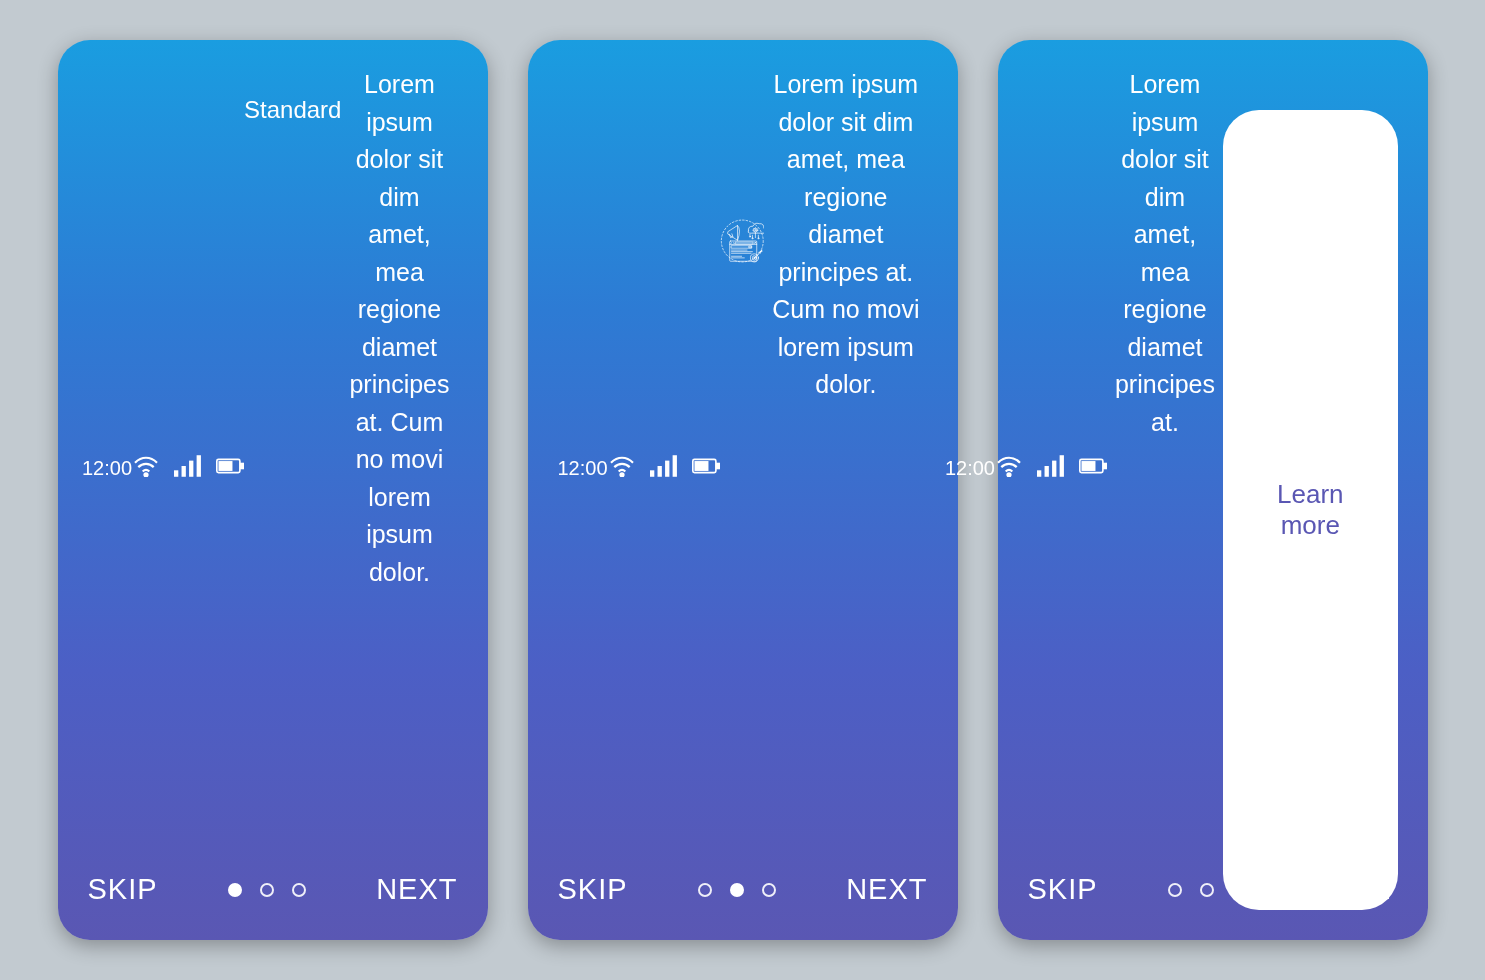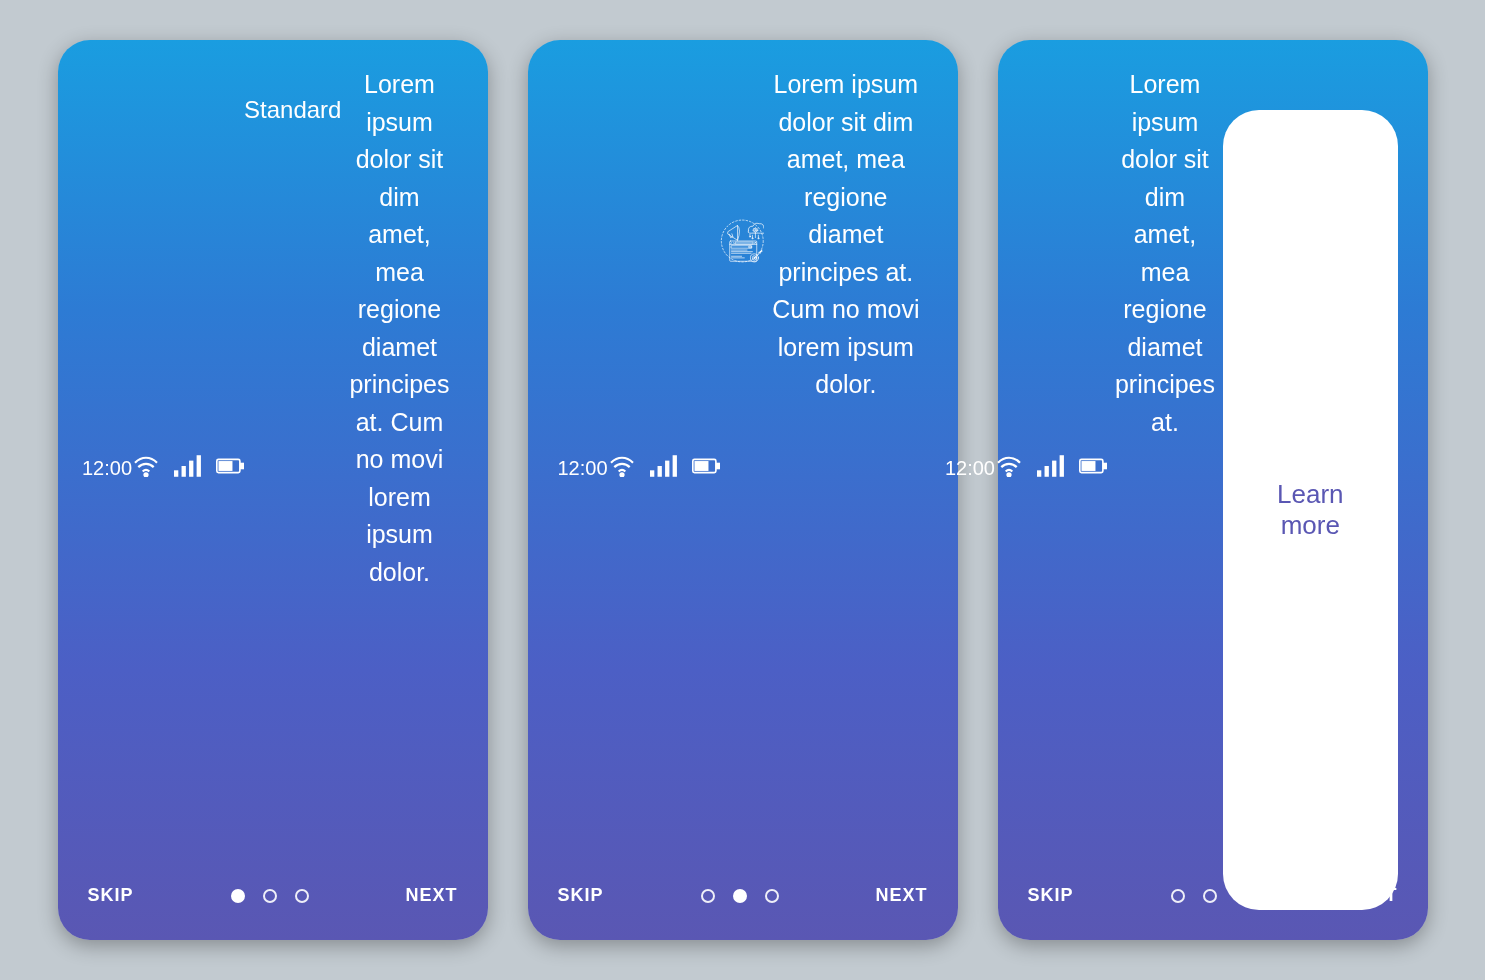--- a/index.html
+++ b/index.html
@@ -68,23 +68,23 @@
     font-weight: 400;
   }
   .footer {
     position: absolute;
     left: 30px; right: 30px; bottom: 34px;
     display: flex;
     justify-content: space-between;
     align-items: center;
   }
   .footer .btn {
-    font-size: 18px;
+    font-size: 29px;
     letter-spacing: 1px;
-    font-weight: 700;
+    font-weight: 400;
     background: none;
     border: none;
     color: #fff;
   }
   .dots { display: flex; gap: 18px; align-items: center; }
   .dot {
     width: 14px; height: 14px; border-radius: 50%;
     border: 2.5px solid rgba(255,255,255,0.9);
     background: transparent;
   }

